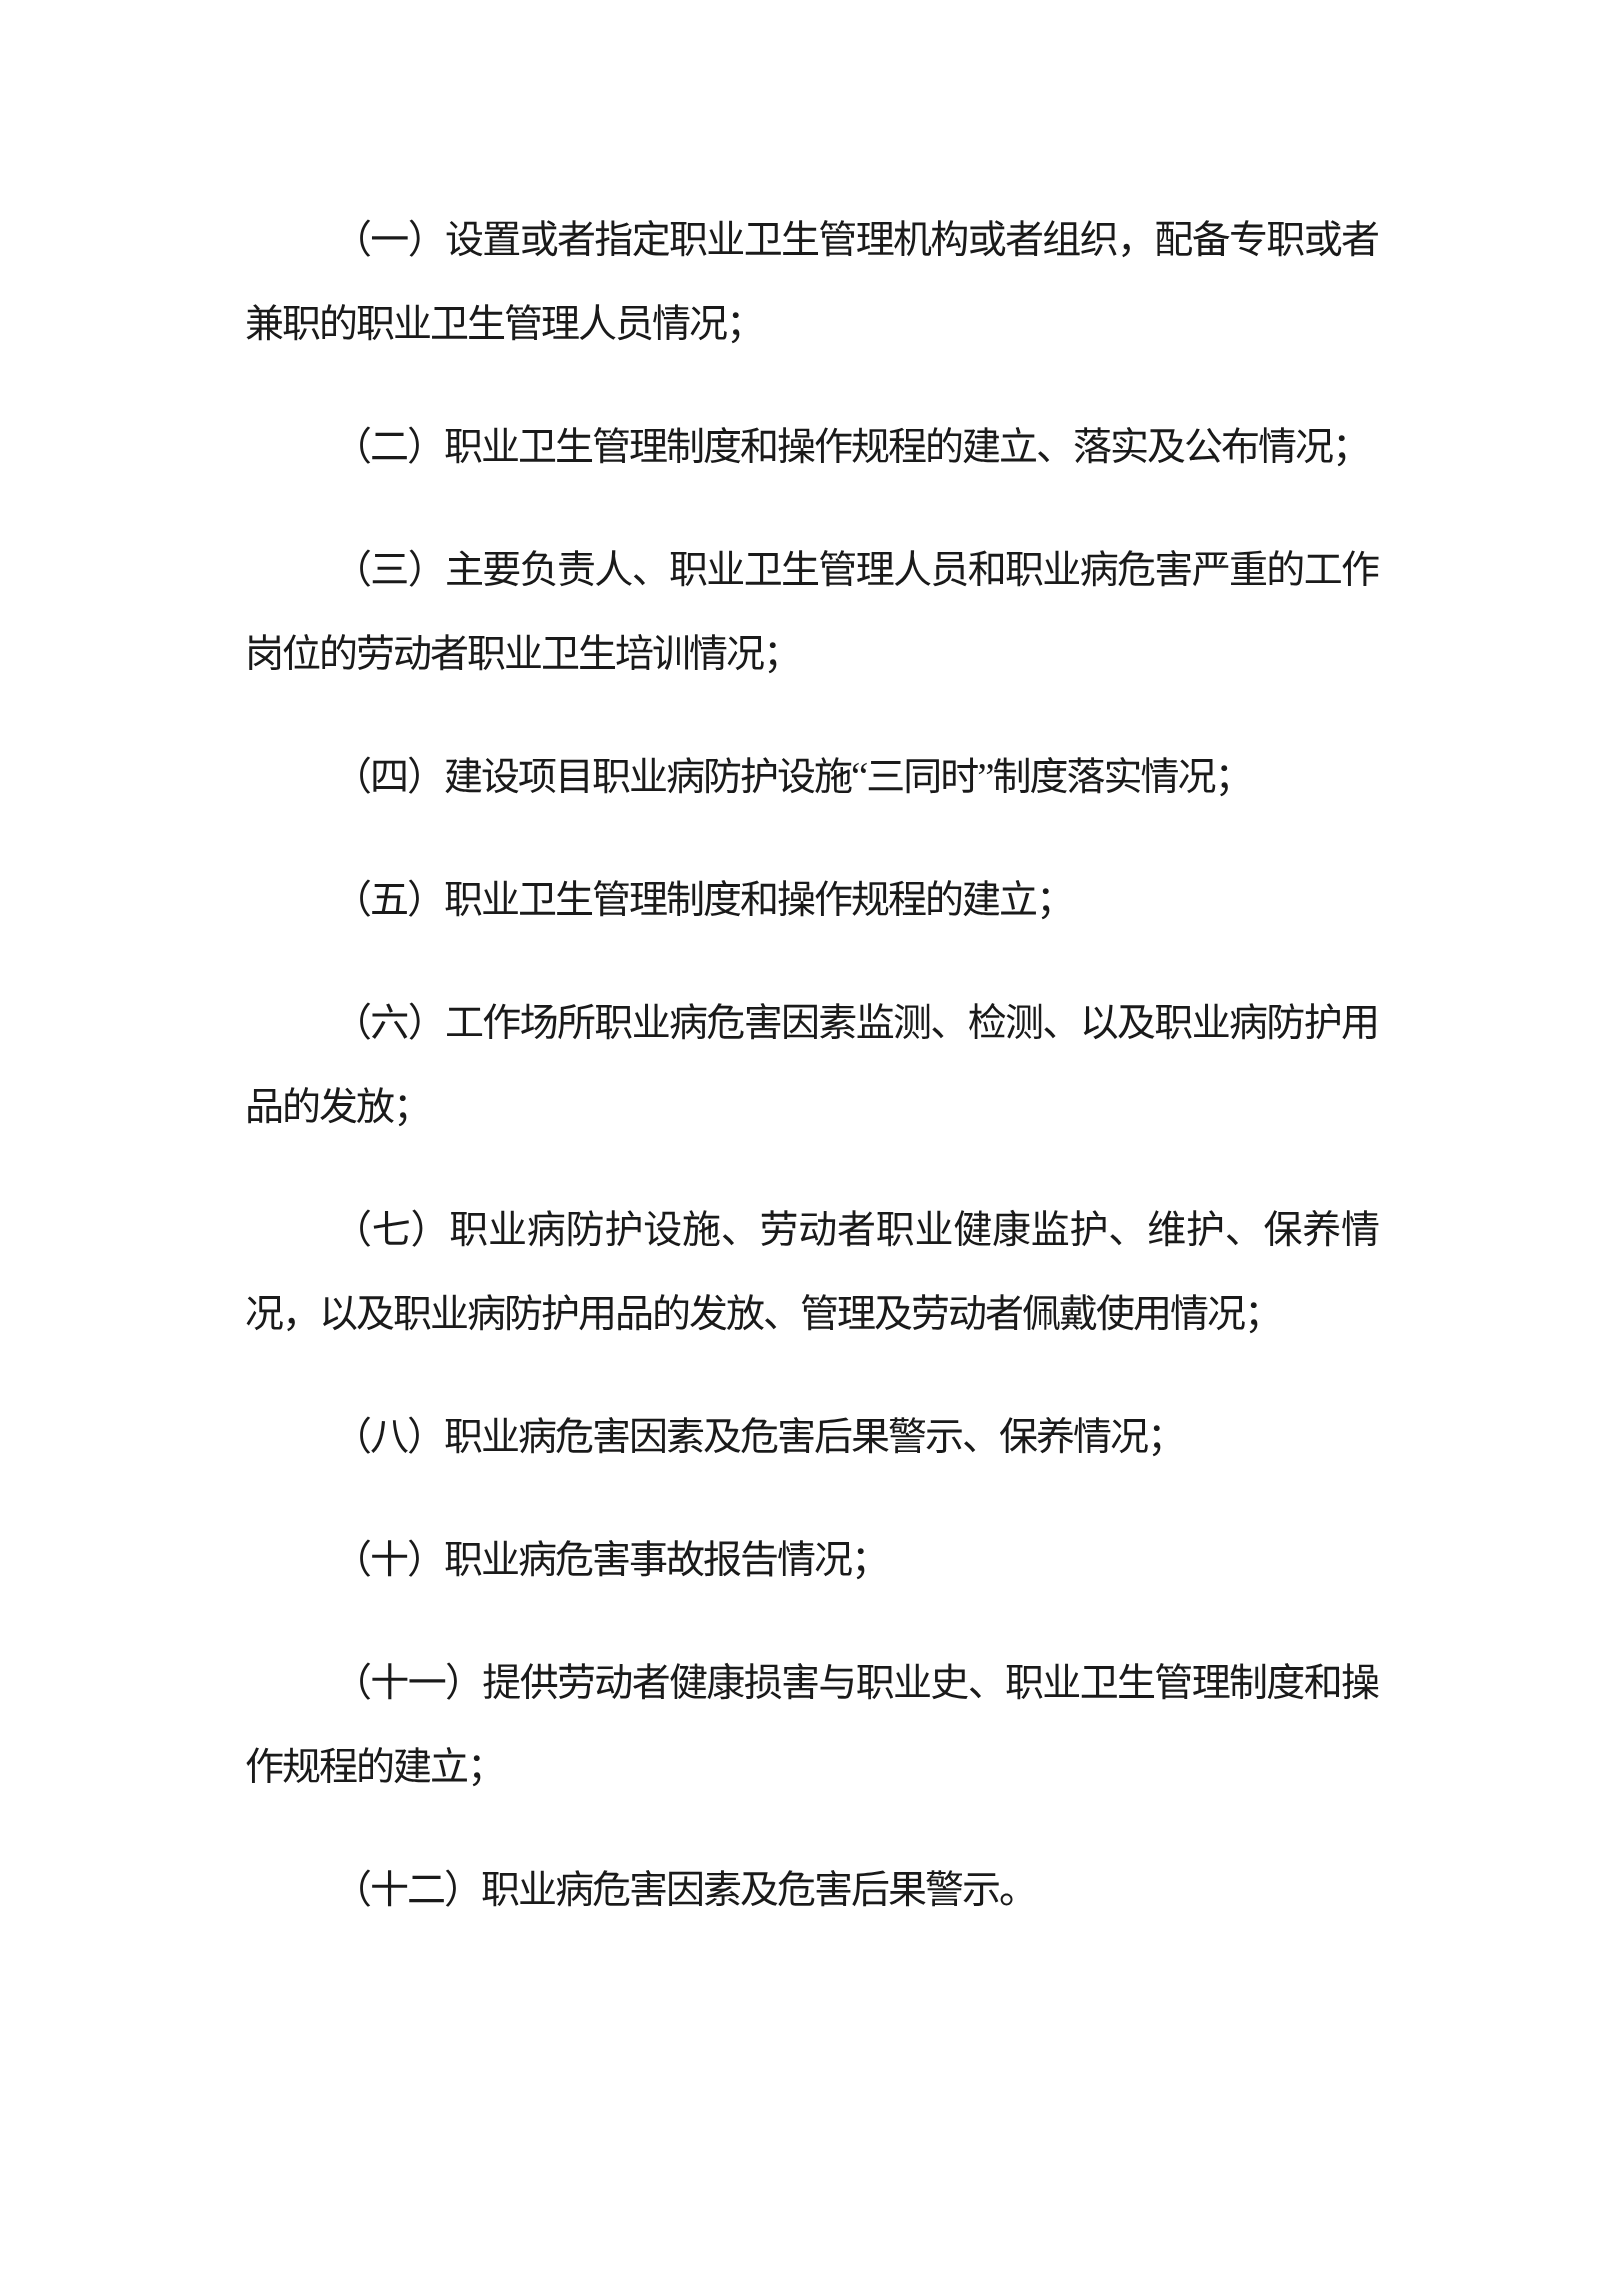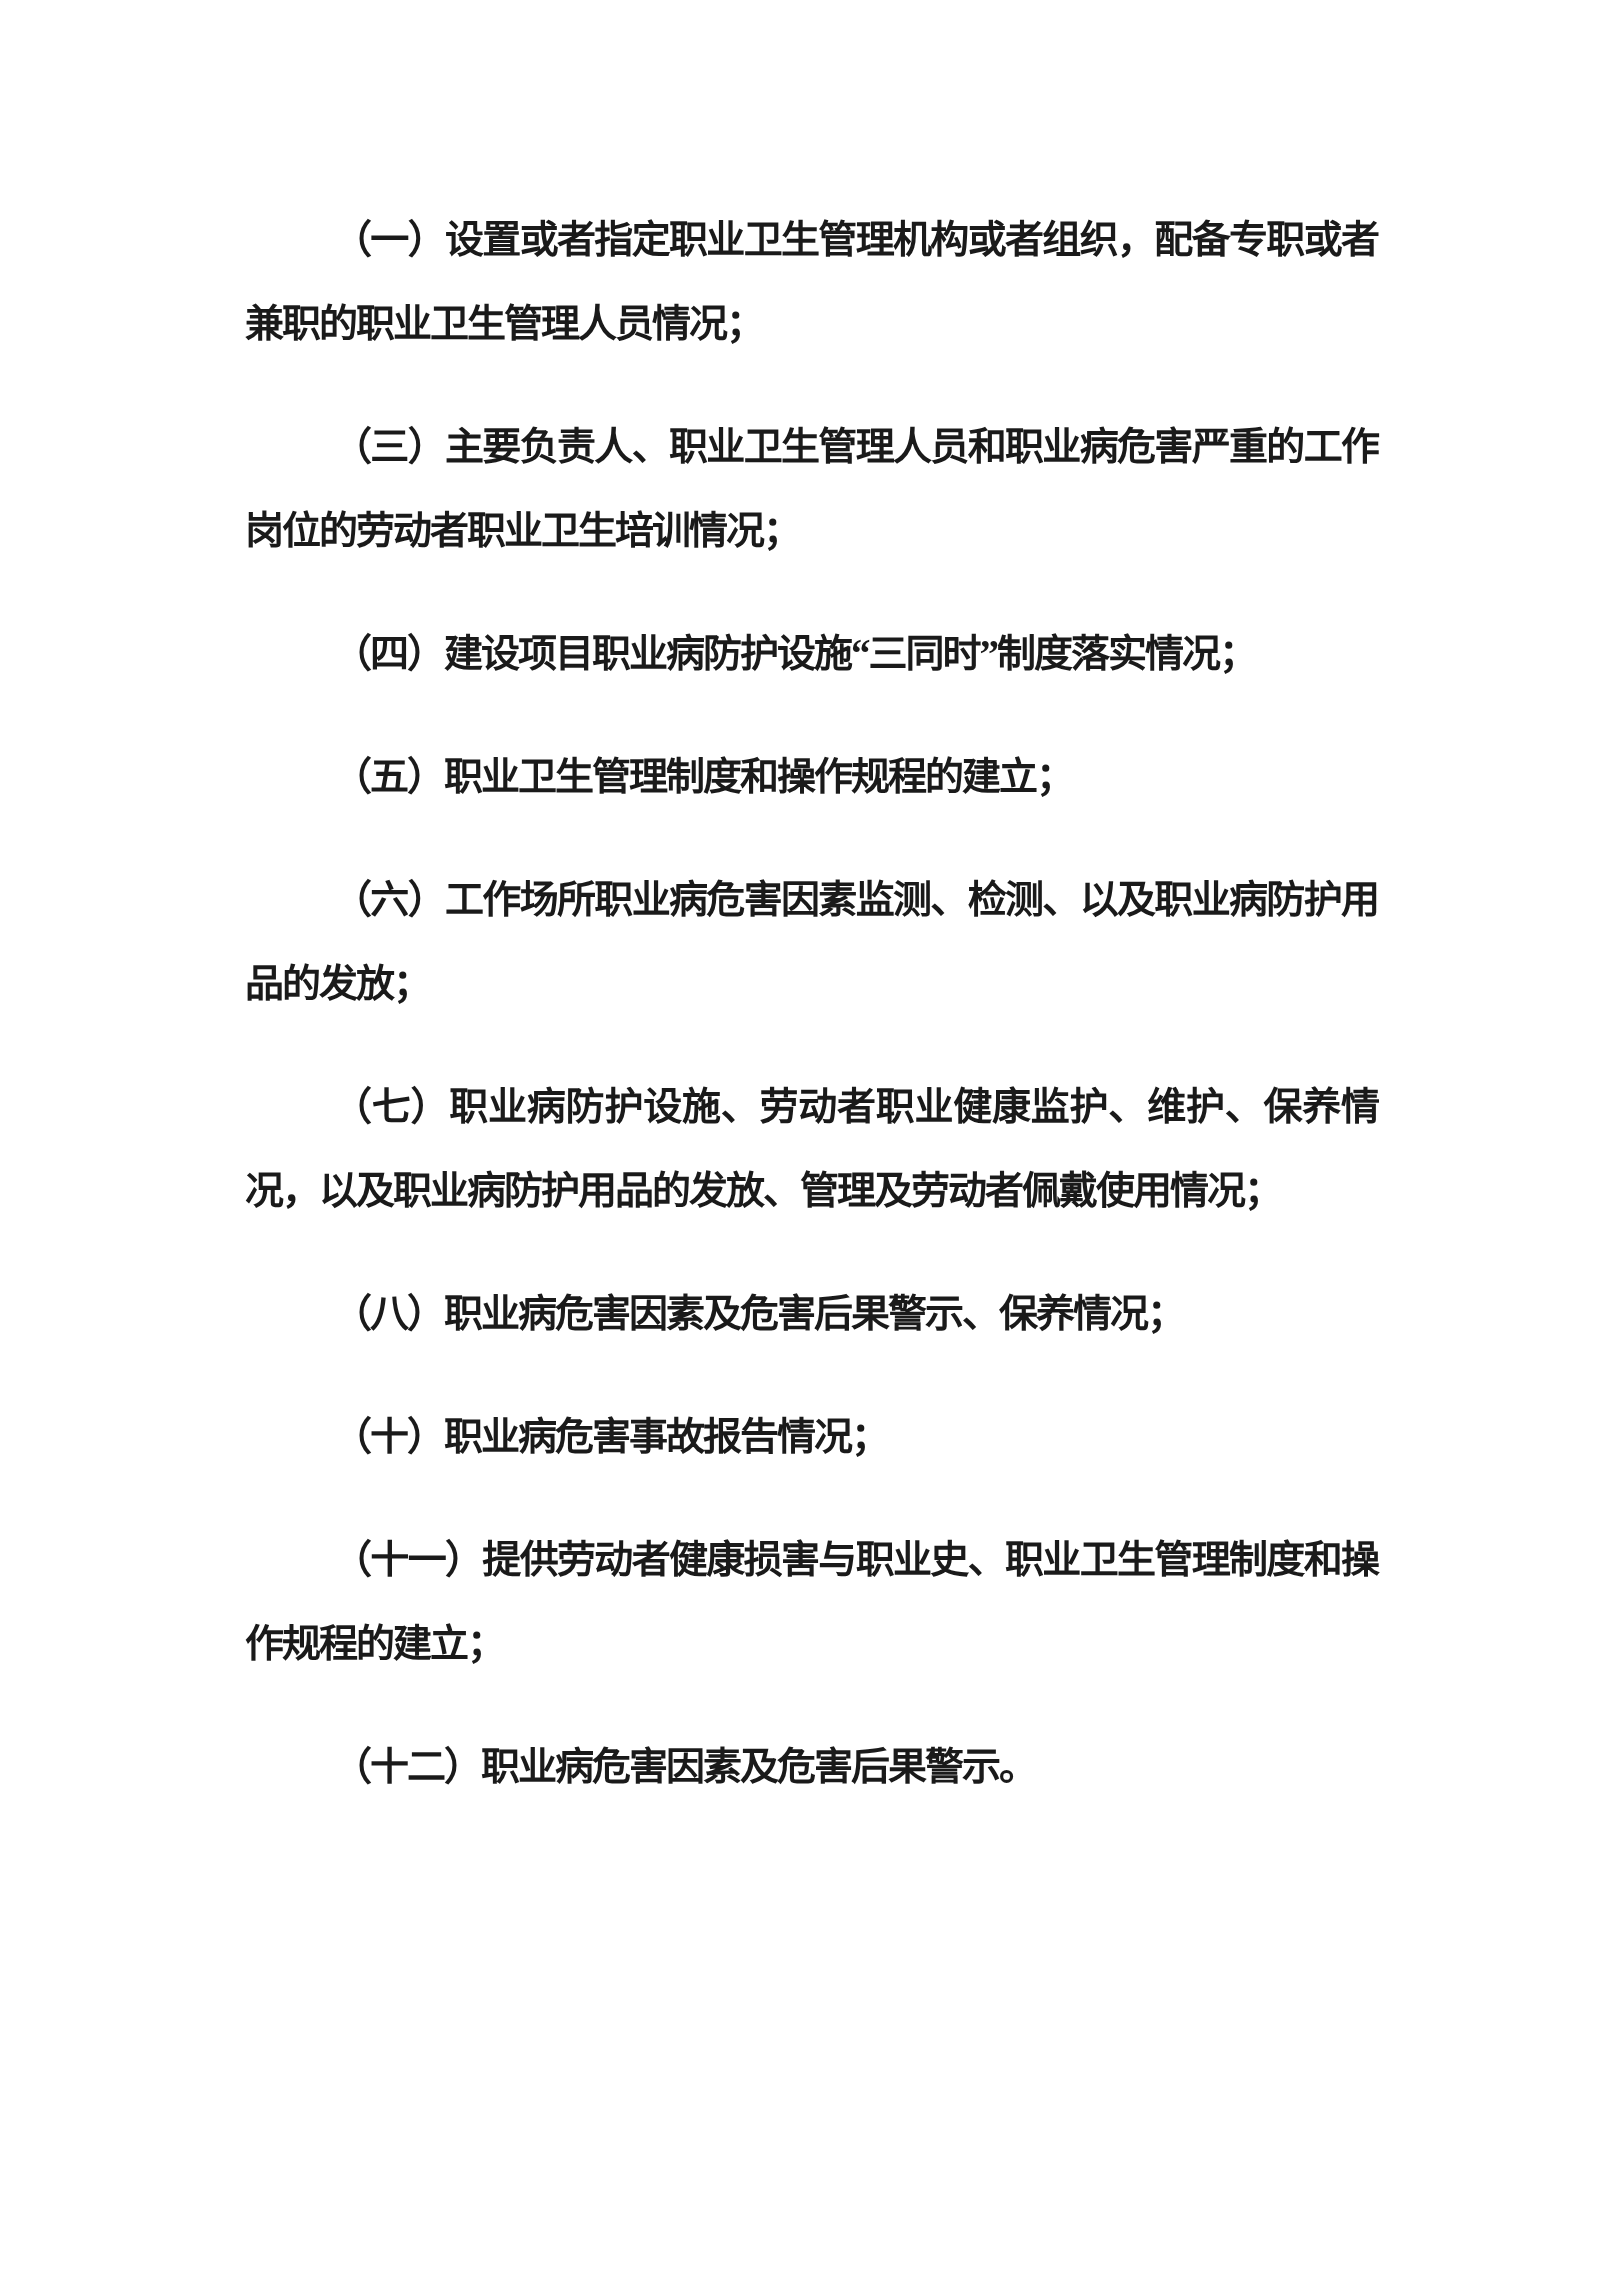--- a/index.html
+++ b/index.html
@@ -6,21 +6,20 @@
     margin: 0;
     padding: 0;
     background: #ffffff;
   }
   .page {
     position: relative;
     width: 1621px;
     height: 2234px;
     background: #ffffff;
     overflow: hidden;
-    font-weight: bold;
   }
   .content {
     box-sizing: border-box;
     padding: 198px 243px 0 245px;
   }
   .para {
     margin: 0 0 39px 0;
     font-family: "Liberation Serif", "DejaVu Serif", serif;
     font-size: 39px;
     line-height: 84px;
@@ -30,20 +29,21 @@
     text-indent: 88px;
     word-break: break-all;
   }
 </style>
 </head>
 <body>
 
 <div class="page">
   <div class="content">
     <p class="para">（一）设置或者指定职业卫生管理机构或者组织，配备专职或者兼职的职业卫生管理人员情况；</p>
+    <p class="para">（二）职业卫生管理制度和操作规程的建立、落实及公布情况；</p>
     <p class="para">（三）主要负责人、职业卫生管理人员和职业病危害严重的工作岗位的劳动者职业卫生培训情况；</p>
     <p class="para">（四）建设项目职业病防护设施“三同时”制度落实情况；</p>
     <p class="para">（五）职业卫生管理制度和操作规程的建立；</p>
     <p class="para">（六）工作场所职业病危害因素监测、检测、以及职业病防护用品的发放；</p>
     <p class="para">（七）职业病防护设施、劳动者职业健康监护、维护、保养情况，以及职业病防护用品的发放、管理及劳动者佩戴使用情况；</p>
     <p class="para">（八）职业病危害因素及危害后果警示、保养情况；</p>
     <p class="para">（十）职业病危害事故报告情况；</p>
     <p class="para">（十一）提供劳动者健康损害与职业史、职业卫生管理制度和操作规程的建立；</p>
     <p class="para">（十二）职业病危害因素及危害后果警示。</p>
   </div>

